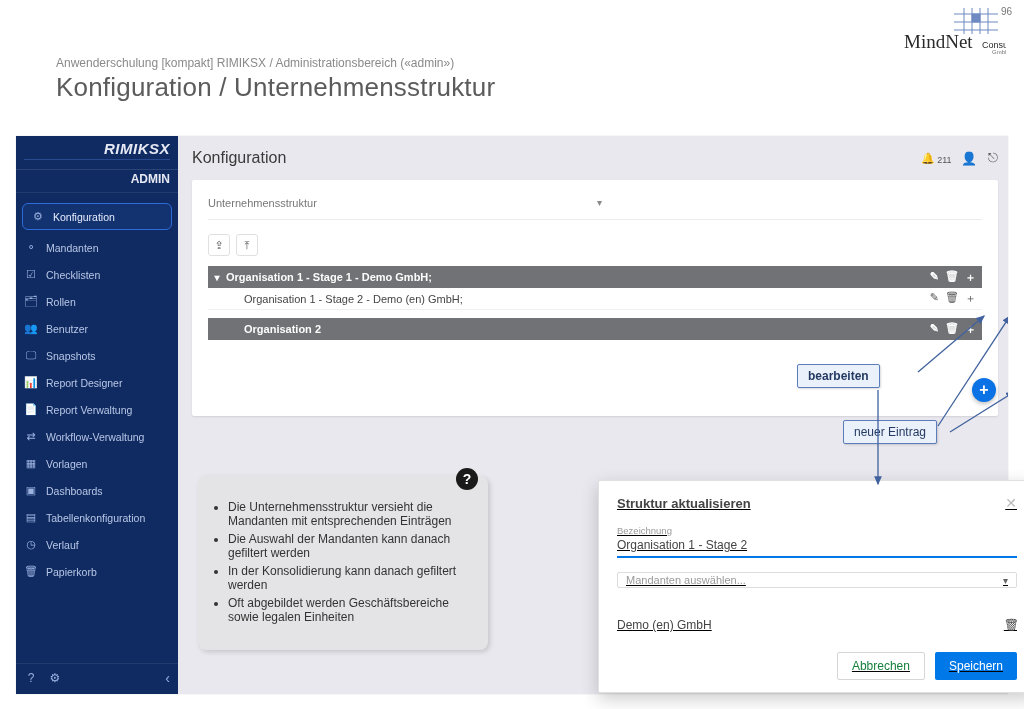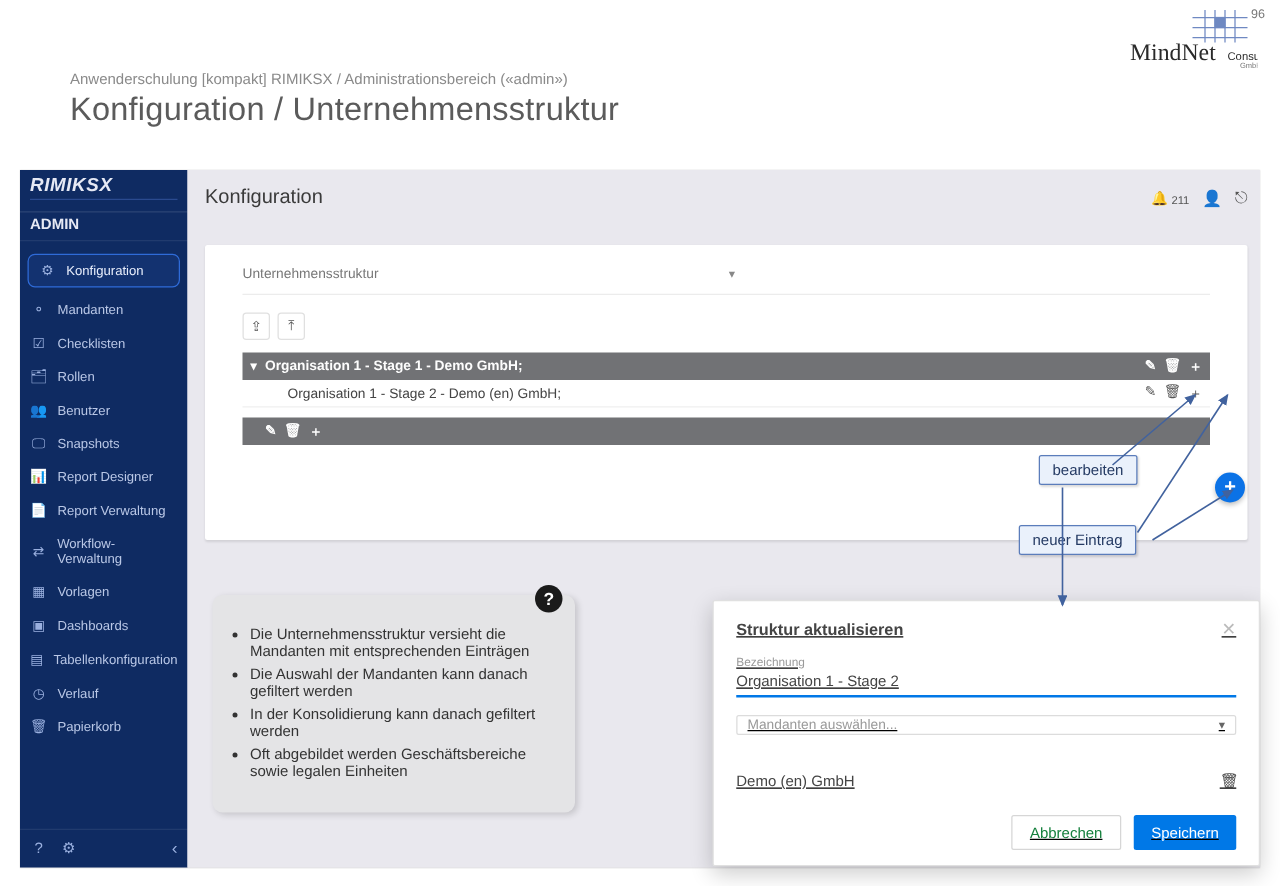--- a/index.html
+++ b/index.html
@@ -54,26 +54,27 @@
     position:absolute;
     top:136px; left:16px;
     width: 992px; height: 558px;
     background: var(--slide-bg);
     display:flex;
     box-shadow: 0 0 1px rgba(0,0,0,.2);
   }
 
   
   .sidebar {
-    width: 134px;
+    width: 162px;
     background: var(--sidebar-bg);
     color:#c9d5ef;
     display:flex; flex-direction:column;
     font-size:10.5px;
     position:relative;
+    text-align:right;
   }
   .brand {
     height:34px;
     padding:4px 8px 0;
     border-bottom: 1px solid rgba(255,255,255,.12);
     font-weight: 700;
     color:#fff;
     letter-spacing:.5px;
   }
   .brand .mark { font-family: Arial; font-style:italic; font-size:15px; color:#e6e9f4;}
@@ -125,25 +126,25 @@
   }
   .topbar .tools {
     margin-left:auto; display:flex; gap:10px; align-items:center;
     color:#555; font-size:13px;
   }
   .notif { font-size:11px; color:#555; display:flex; align-items:center; gap:2px;}
   .notif .count { font-size:9px; position:relative; top:2px;}
 
   
   .panel {
-    margin-top:22px;
+    margin-top:6px;
     background: #fff;
     border-radius:2px;
     min-height: 236px;
-    padding: 10px 30px 18px;
+    padding: 10px 16px 18px;
     box-shadow: 0 1px 2px rgba(0,0,0,.1);
     position:relative;
   }
   .select-row {
     display:flex; align-items:center;
     height:30px;
     border-bottom:1px solid #ececec;
     padding-bottom:4px;
     color:#777; font-size:11px;
     cursor:pointer;
@@ -420,32 +421,33 @@
           <span class="caret"></span>
           <span class="label">Organisation 1 - Stage 2 - Demo (en) GmbH;</span>
           <span class="row-actions">
             <span class="ri">✎</span>
             <span class="ri">🗑</span>
             <span class="ri">＋</span>
           </span>
         </div>
         <div class="tree-row dark" style="margin-top:8px">
           <span class="caret"></span>
+          <span class="label" style="padding-left:18px">Organisation 2</span>
           <span class="row-actions">
             <span class="ri">✎</span>
             <span class="ri">🗑</span>
             <span class="ri">＋</span>
           </span>
         </div>
       </div>
     </div>
 
     <div class="fab">+</div>
 
-    <div class="callout" style="left:681px; top:228px;">bearbeiten</div>
+    <div class="callout" style="left:619px; top:228px;font-weight:bold;">bearbeiten</div>
     <div class="callout" style="left:665px; top:284px;">neuer Eintrag</div>
 
     <div class="help">
       <div class="q">?</div>
       <ul>
         <li>Die Unternehmensstruktur versieht die Mandanten mit entsprechenden Einträgen</li>
         <li>Die Auswahl der Mandanten kann danach gefiltert werden</li>
         <li>In der Konsolidierung kann danach gefiltert werden</li>
         <li>Oft abgebildet werden Geschäftsbereiche sowie legalen Einheiten</li>
       </ul>

